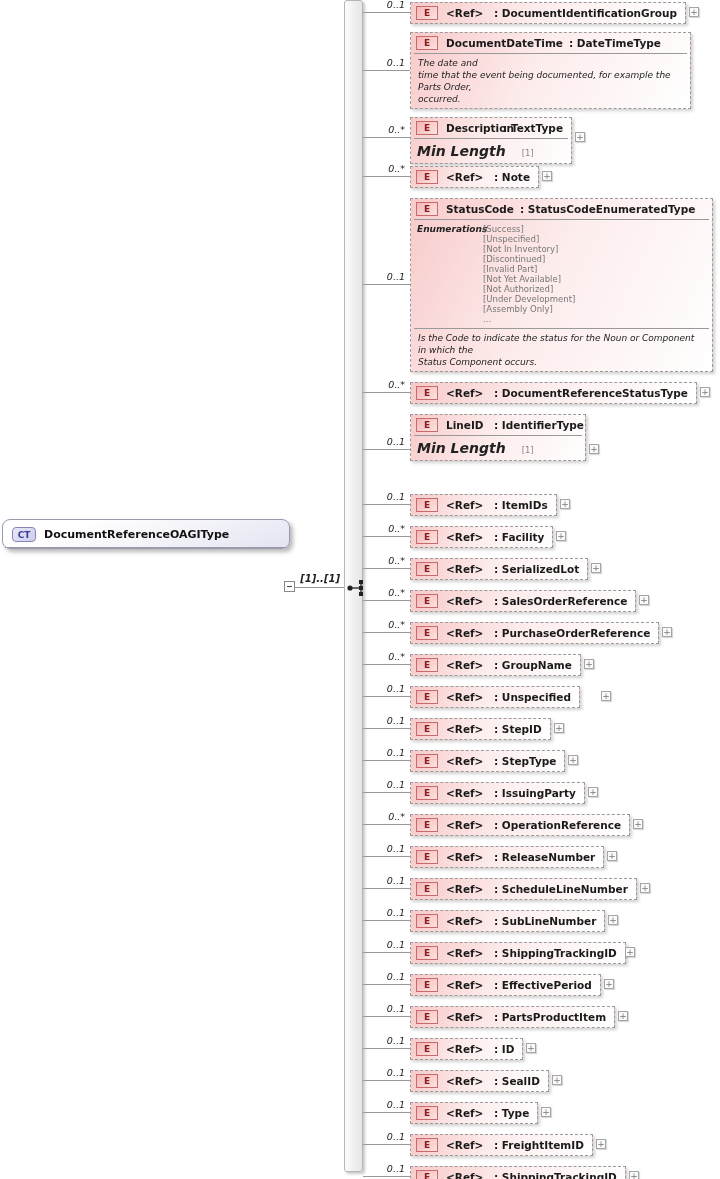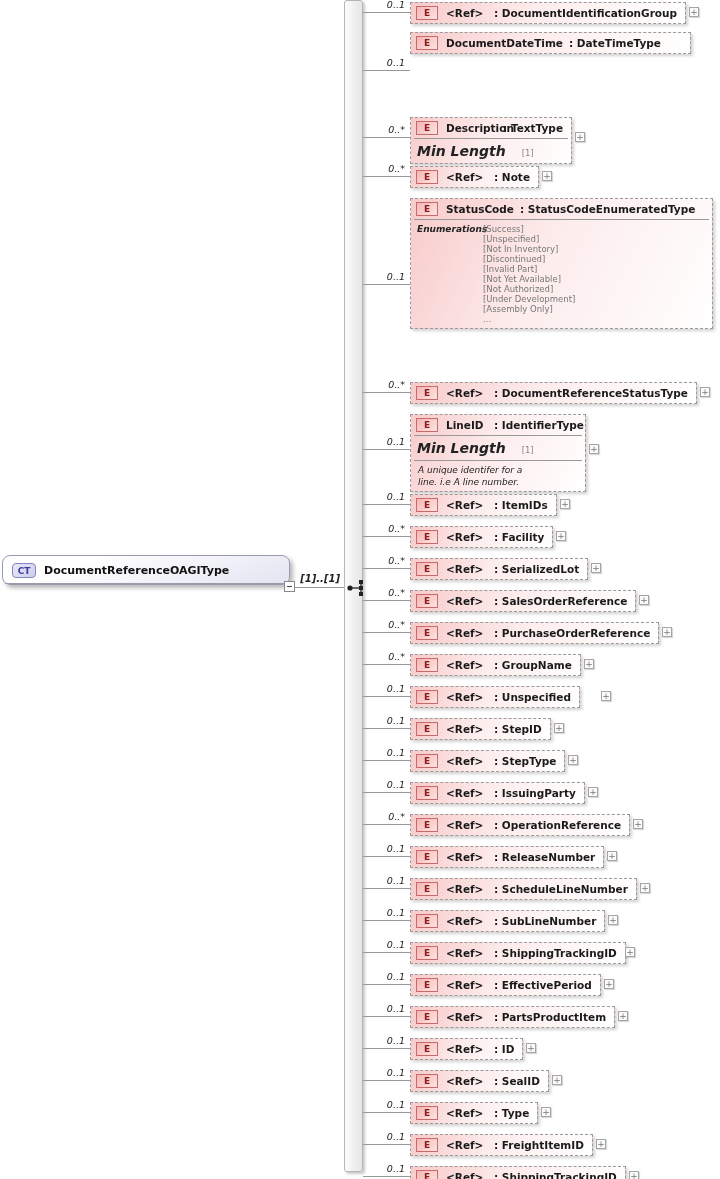--- a/index.html
+++ b/index.html
@@ -1,21 +1,21 @@
 <!DOCTYPE html>
 <html><head>
 <meta charset="utf-8">
 <style>
   * { margin:0; padding:0; box-sizing:border-box; }
   html,body { background:#fff; }
   body { font-family:"DejaVu Sans","Liberation Sans",sans-serif; }
   #diagram { position:relative; width:720px; height:1179px; background:#fff; overflow:hidden; }
 
   
-  .ct { position:absolute; left:2px; top:555px; width:288px;
+  .ct { position:absolute; left:2px; top:519px; width:288px;
         border:1px solid #9a9ab0; border-radius:8px;
         background:linear-gradient(160deg,#ffffff 25%,#e4e4f2);
         box-shadow:3px 3px 4px rgba(0,0,0,.28); z-index:2; }
   .ct-title { display:flex; align-items:center; gap:8px; padding:7px 9px 5px; }
   .ct-badge { display:inline-flex; align-items:center; justify-content:center;
               width:24px; height:15px; border:1px solid #8585bb; border-radius:4px;
               background:linear-gradient(135deg,#e8e8fa,#cdcdeb);
               font-size:9px; font-weight:bold; color:#3c3c96; }
   .ct-name { font-size:11px; font-weight:bold; color:#111; white-space:nowrap; }
   .ct-sep { border-top:1px solid #9a9aa8; margin:0 2px; }
@@ -106,20 +106,23 @@
       </div>
       <div class="conn" style="left: 363px; top: 12px; width: 47px;"></div>
       <div class="card" style="left: 360px; top: -1px;">0..1</div>
       <div class="plus" style="left: 689px; top: 7px;">+</div>
       <div class="el" style="top: 32px; width: 281px;">
         <div class="el-title">
           <div class="e-badge">E</div>
           <div class="el-name" style="position: static; text-align: right;">DocumentDateTime</div>
           <div class="el-type">: DateTimeType</div>
         </div>
+        <div class="el-sec el-ann">The date and
+time that the event being documented, for example the Parts Order,
+occurred.</div>
       </div>
       <div class="conn" style="left: 363px; top: 70px; width: 47px;"></div>
       <div class="card" style="left: 360px; top: 57px;">0..1</div>
       <div class="el" style="top: 117px; width: 162px;">
         <div class="el-title">
           <div class="e-badge">E</div>
           <div class="el-name" style="position: static;">Description</div>
           <div class="el-type">: TextType</div>
         </div>
         <div class="el-sec el-facets">
@@ -154,20 +157,22 @@
             <div class="">[Not In Inventory]</div>
             <div class="">[Discontinued]</div>
             <div class="">[Invalid Part]</div>
             <div class="">[Not Yet Available]</div>
             <div class="">[Not Authorized]</div>
             <div class="">[Under Development]</div>
             <div class="">[Assembly Only]</div>
             <div class="">...</div>
           </div>
         </div>
+        <div class="el-sec el-ann">Is the Code to indicate the status for the Noun or Component in which the
+Status Component occurs.</div>
       </div>
       <div class="conn" style="left: 363px; top: 284px; width: 47px;"></div>
       <div class="card" style="left: 360px; top: 271px;">0..1</div>
       <div class="el" style="top: 382px;">
         <div class="el-title">
           <div class="e-badge">E</div>
           <div class="el-name" style="position: static;">&lt;Ref&gt;</div>
           <div class="el-type">: DocumentReferenceStatusType</div>
         </div>
       </div>
@@ -177,22 +182,20 @@
       <div class="el" style="top: 414px; width: 176px;">
         <div class="el-title">
           <div class="e-badge">E</div>
           <div class="el-name" style="position: static;">LineID</div>
           <div class="el-type">: IdentifierType</div>
         </div>
         <div class="el-sec el-facets">
           <div class="facet-label">Min Length</div>
           <div class="facet-val">[1]</div>
         </div>
-        <div class="el-sec el-ann">A unique identifer for a
-line. i.e A line number.</div>
       </div>
       <div class="conn" style="left: 363px; top: 449px; width: 47px;"></div>
       <div class="card" style="left: 360px; top: 436px;">0..1</div>
       <div class="plus" style="left: 589px; top: 444px;">+</div>
       <div class="el" style="top: 494px;">
         <div class="el-title">
           <div class="e-badge">E</div>
           <div class="el-name" style="position: static;">&lt;Ref&gt;</div>
           <div class="el-type">: ItemIDs</div>
         </div>

